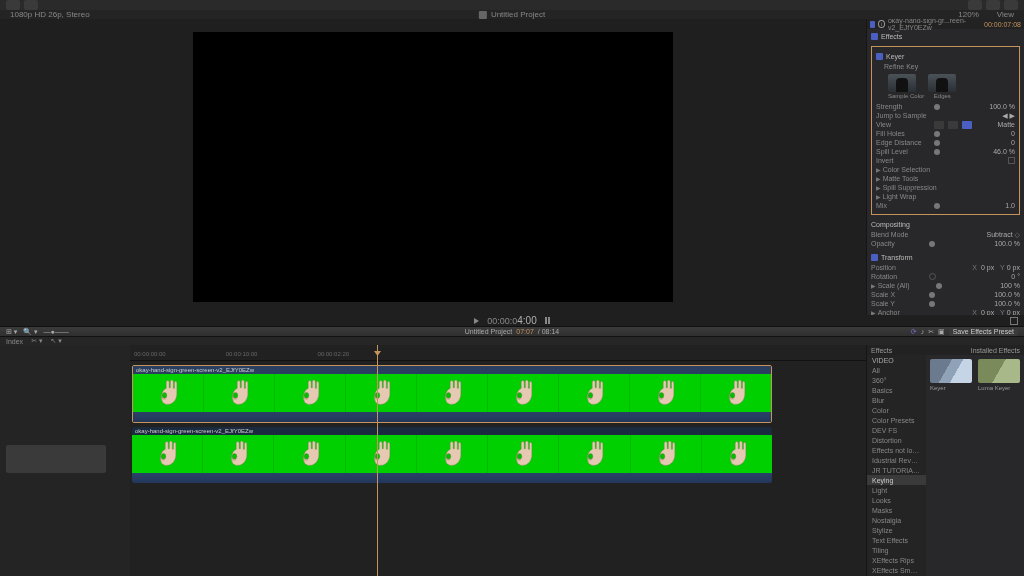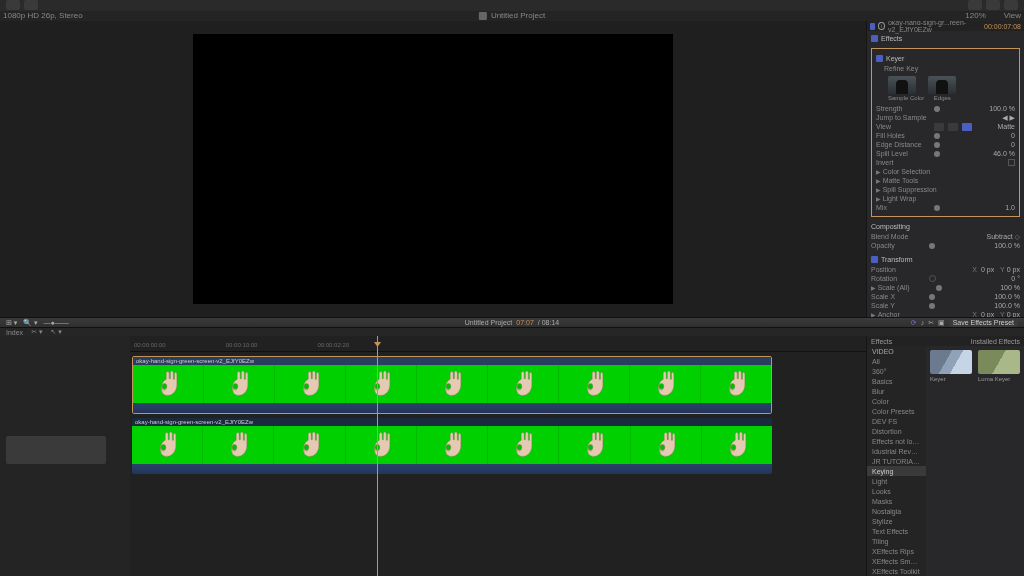--- a/index.html
+++ b/index.html
@@ -5,21 +5,21 @@
 * { margin: 0; padding: 0; box-sizing: border-box; font-family: -apple-system, "Helvetica Neue", Arial, sans-serif; }
 html, body { width: 1024px; height: 576px; background: #1a1a1a; color: #aaa; font-size: 9px; overflow: hidden; }
 .app { display: flex; flex-direction: column; height: 100%; }
 
 
 .sysbar { height: 14px; background: #2a2a2a; display: flex; align-items: center; gap: 4px; padding: 0 6px; }
 .sysbtn { width: 14px; height: 10px; background: #3a3a3a; border-radius: 2px; }
 .sysbar-right { margin-left: auto; display: flex; gap: 4px; }
 
 
-.projbar { height: 14px; background: #242424; display: flex; align-items: center; padding: 0 3px; font-size: 8px; color: #888; position: relative; }
+.projbar { height: 14px; background: #242424; display: flex; align-items: center; padding: 0 10px; font-size: 8px; color: #888; position: relative; }
 .projbar .center { position: absolute; left: 50%; transform: translateX(-50%); display: flex; align-items: center; gap: 4px; }
 .projbar .right { margin-left: auto; display: flex; align-items: center; gap: 18px; }
 .clapper { width: 8px; height: 8px; background: #666; border-radius: 1px; }
 .infoicon { width: 8px; height: 8px; border-radius: 50%; border: 1px solid #999; display: inline-flex; align-items: center; justify-content: center; font-size: 6px; }
 
 
 .mainrow { display: flex; height: 296px; }
 .viewer { flex: 1; background: #1f1f1f; display: flex; align-items: center; justify-content: center; }
 .viewer-canvas { width: 480px; height: 270px; background: #000; }
 
@@ -296,20 +296,29 @@
           </div>
         <div class="param">
             <span class="tri">▶</span>
             <span class="label">Anchor</span>
             <span class="val"><span style="color:#777;margin-right:4px">X</span><span>0 px</span> <span style="color:#777;margin:0 2px 0 4px">Y</span><span>0 px</span></span>
           </div>
       </div>
     </div>
   </div>
 
+  <div class="transport">
+    <span class="playicon"></span>
+    <span class="tc"><span>00:00:0</span><span class="big">4:00</span></span>
+    <span style="display:flex;gap:1px">
+        <span style="width:2px;height:7px;background:#888"></span>
+        <span style="width:2px;height:7px;background:#888"></span>
+      </span>
+    <span class="fsicon"></span>
+  </div>
 
   <div class="tlheader" style="position:relative">
     <div class="tools">
       <span>⊞ ▾</span>
       <span>🔍 ▾</span>
       <span>—●——</span>
     </div>
     <div class="center">
       <span>Untitled Project</span>
       <span class="tc-cur">07:07</span>

